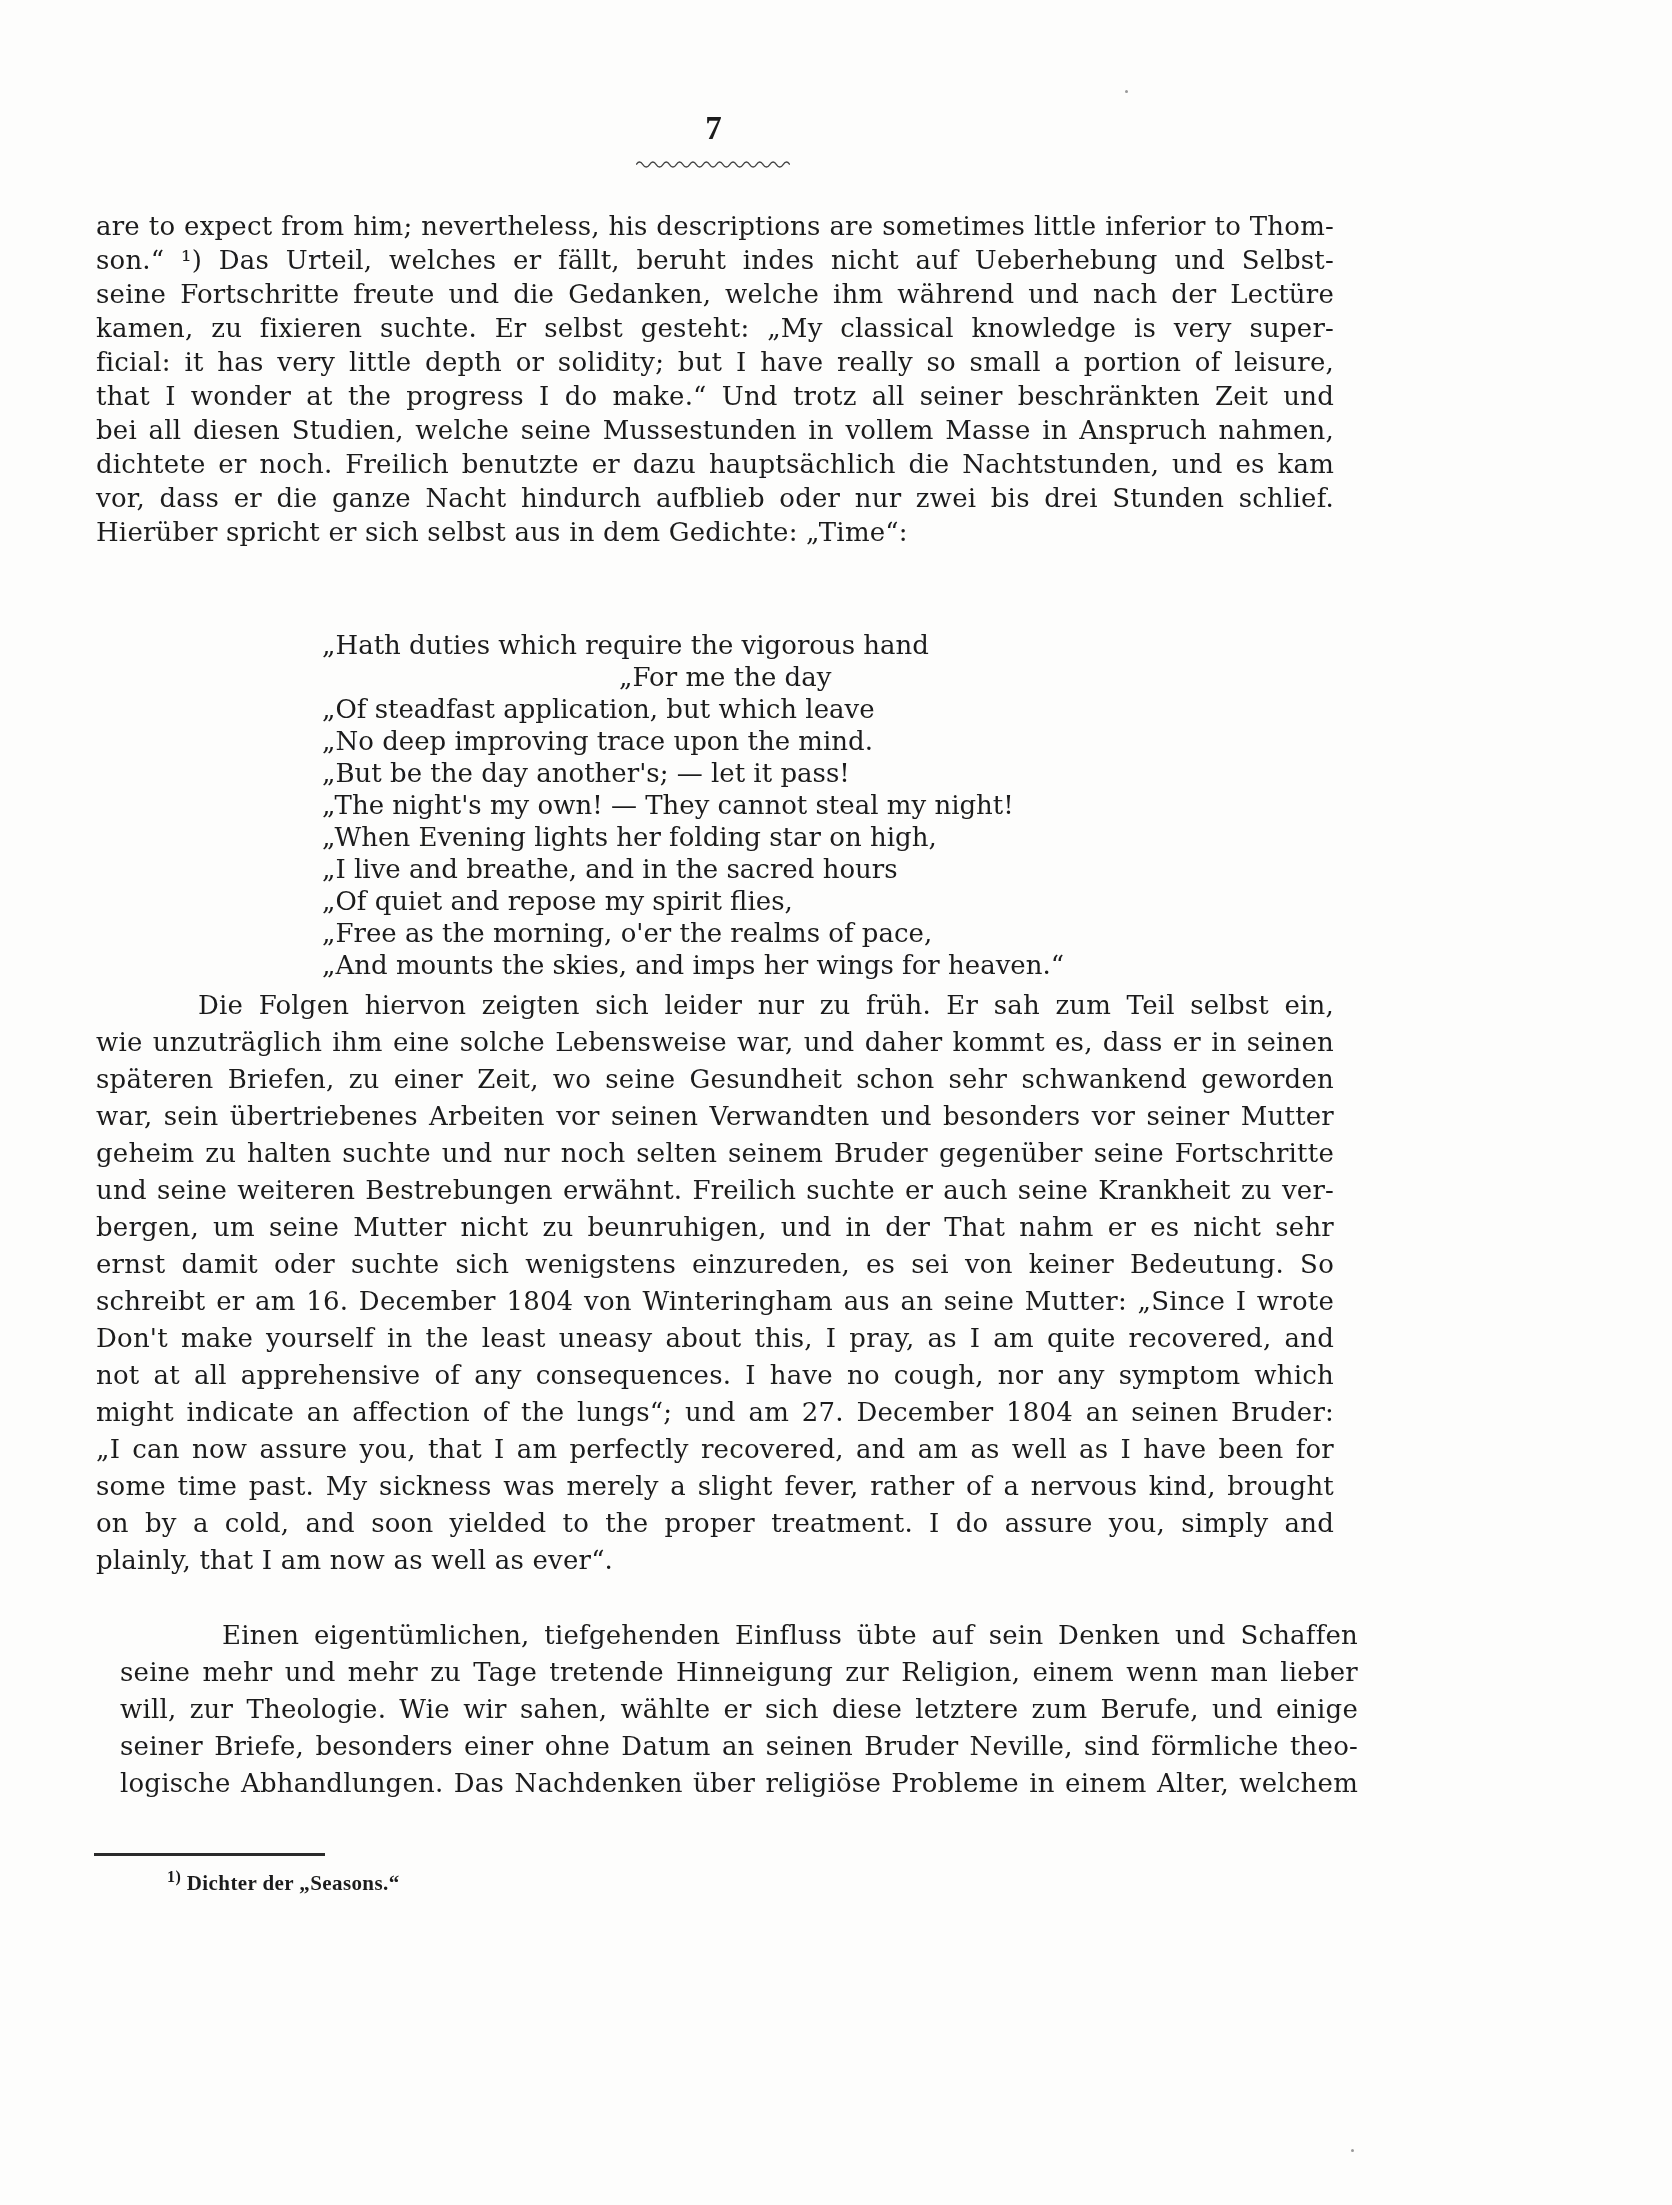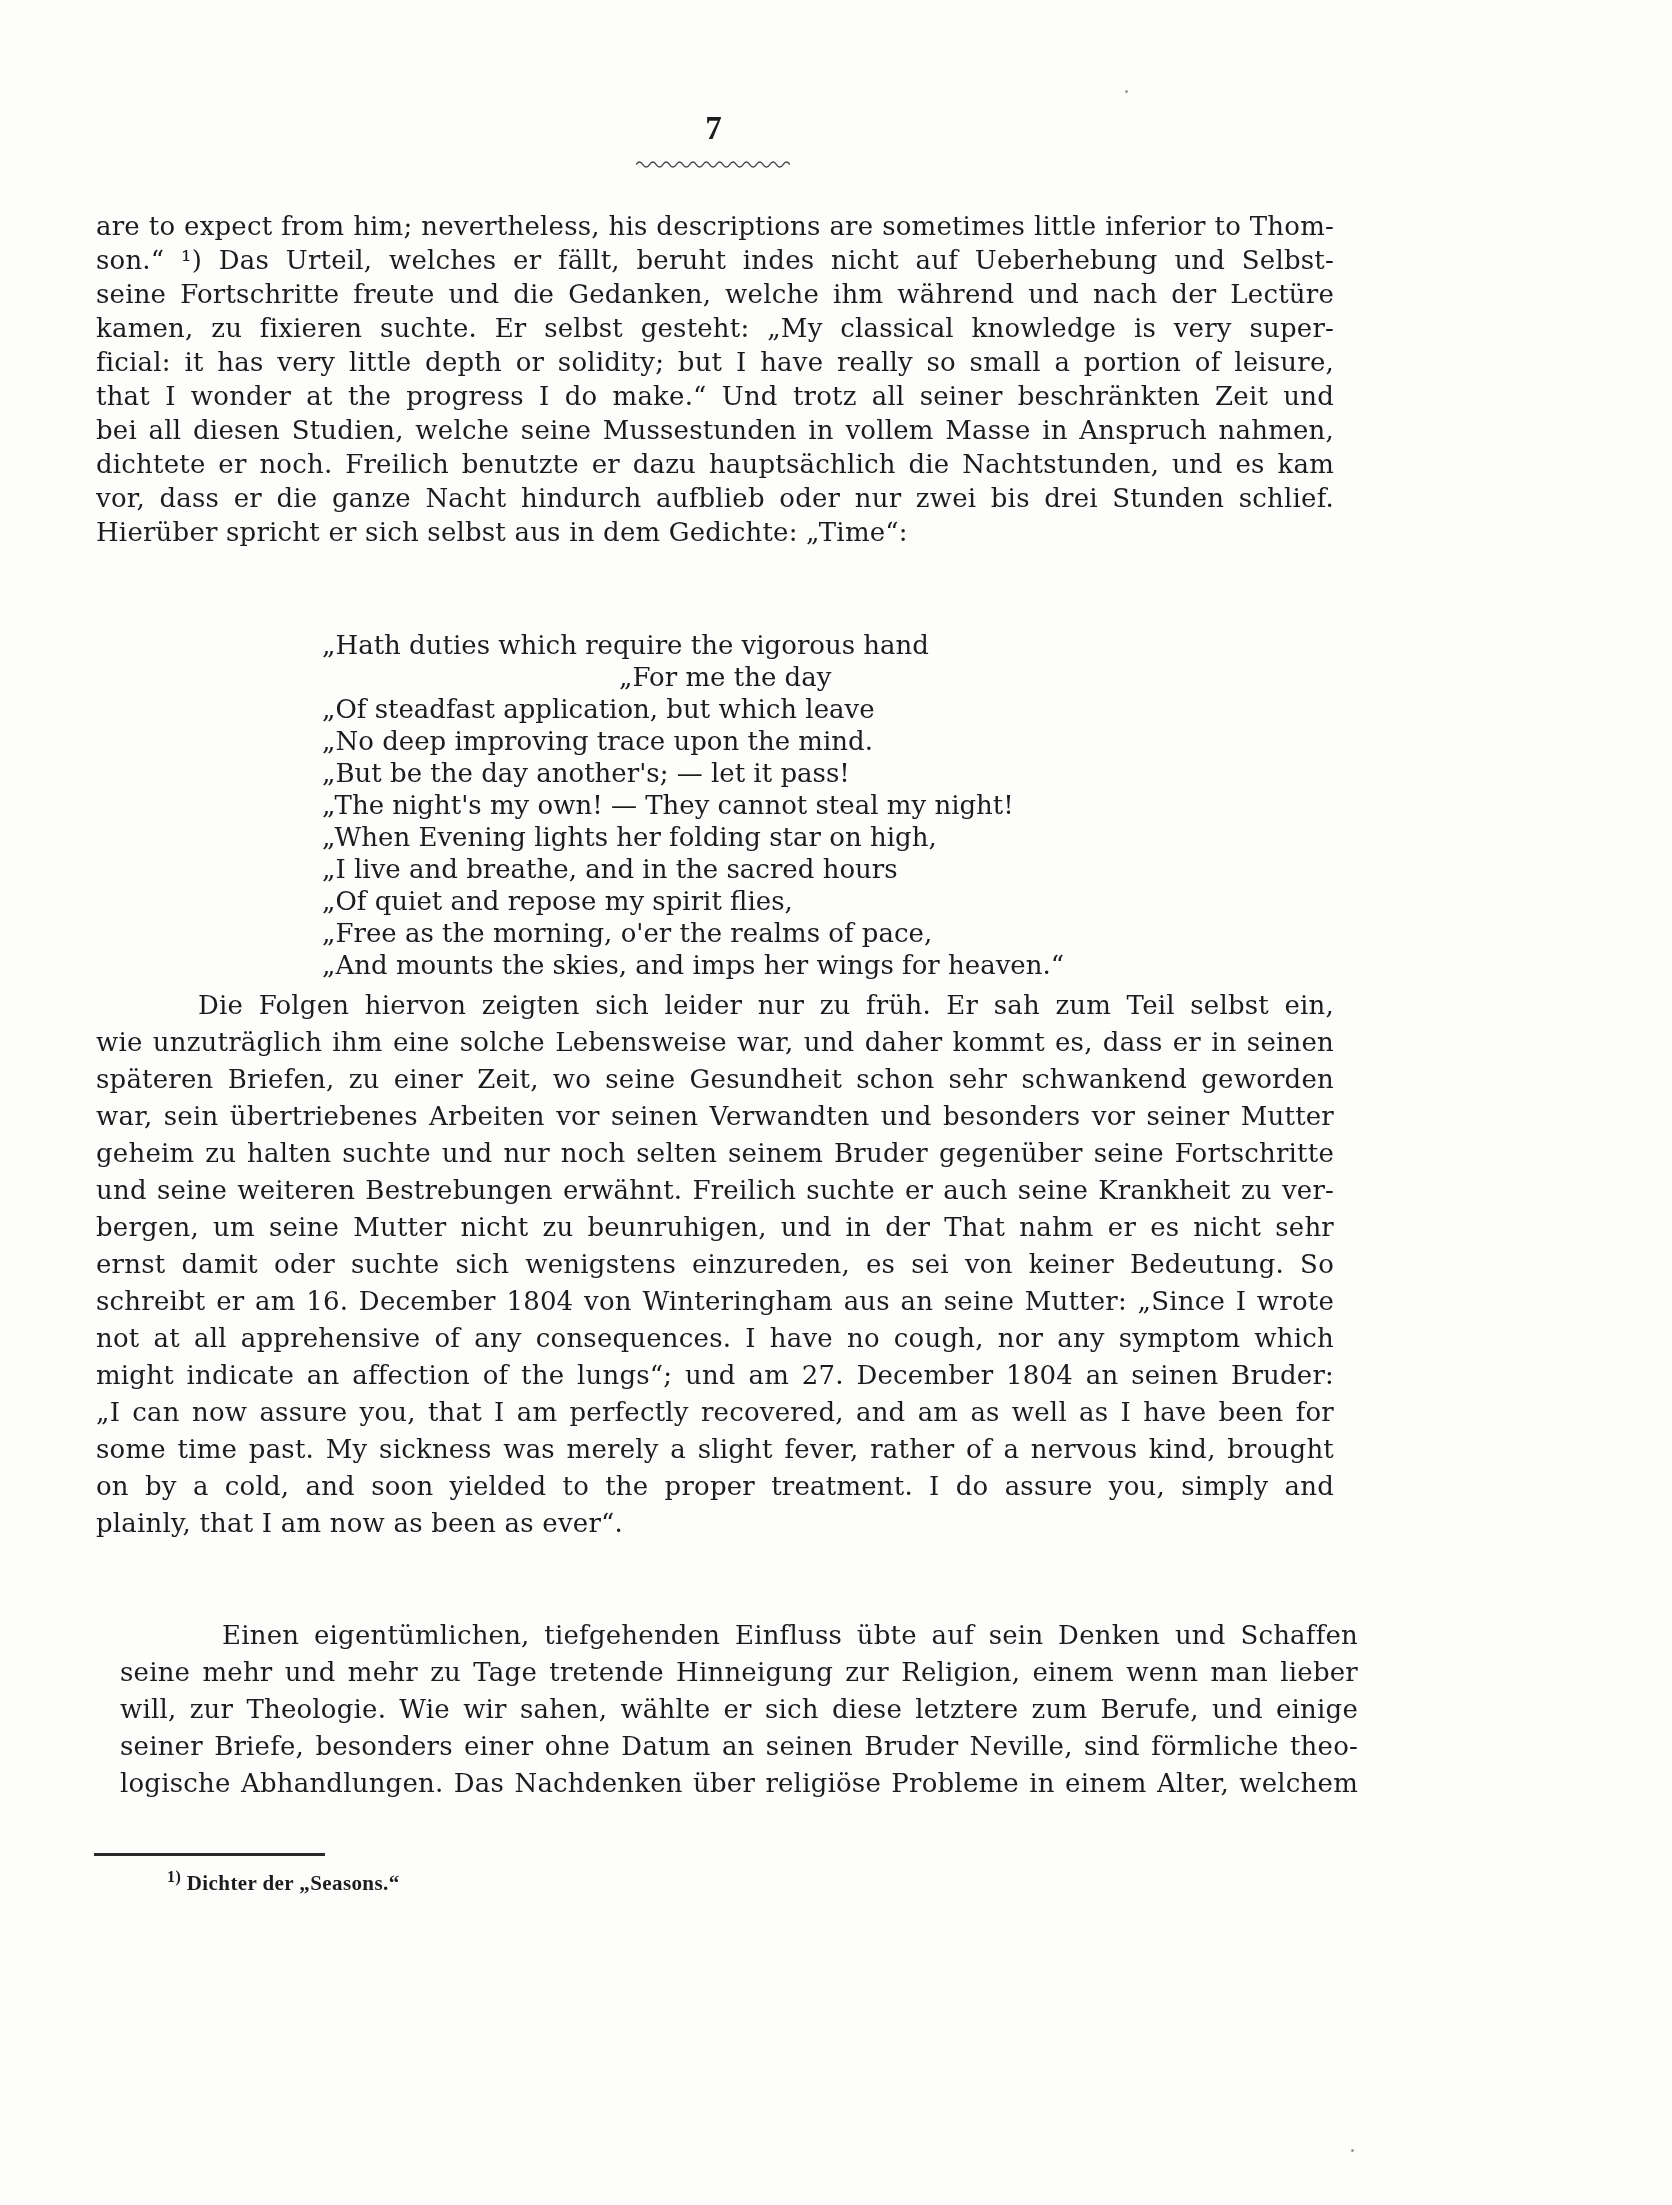--- a/index.html
+++ b/index.html
@@ -79,26 +79,27 @@
 <div class="block" id="para2">
   <span class="line indent">Die Folgen hiervon zeigten sich leider nur zu früh. Er sah zum Teil selbst ein,</span>
   <span class="line">wie unzuträglich ihm eine solche Lebensweise war, und daher kommt es, dass er in seinen</span>
   <span class="line">späteren Briefen, zu einer Zeit, wo seine Gesundheit schon sehr schwankend geworden</span>
   <span class="line">war, sein übertriebenes Arbeiten vor seinen Verwandten und besonders vor seiner Mutter</span>
   <span class="line">geheim zu halten suchte und nur noch selten seinem Bruder gegenüber seine Fortschritte</span>
   <span class="line">und seine weiteren Bestrebungen erwähnt. Freilich suchte er auch seine Krankheit zu ver-</span>
   <span class="line">bergen, um seine Mutter nicht zu beunruhigen, und in der That nahm er es nicht sehr</span>
   <span class="line">ernst damit oder suchte sich wenigstens einzureden, es sei von keiner Bedeutung. So</span>
   <span class="line">schreibt er am 16. December 1804 von Winteringham aus an seine Mutter: „Since I wrote</span>
+  <span class="line">Don't make yourself in the least uneasy about this, I pray, as I am quite recovered, and</span>
   <span class="line">not at all apprehensive of any consequences. I have no cough, nor any symptom which</span>
   <span class="line">might indicate an affection of the lungs“; und am 27. December 1804 an seinen Bruder:</span>
   <span class="line">„I can now assure you, that I am perfectly recovered, and am as well as I have been for</span>
   <span class="line">some time past. My sickness was merely a slight fever, rather of a nervous kind, brought</span>
   <span class="line">on by a cold, and soon yielded to the proper treatment. I do assure you, simply and</span>
-  <span class="line last">plainly, that I am now as been as ever“.</span>
+  <span class="line last">plainly, that I am now as well as ever“.</span>
 </div>
 
 <div class="block" id="para3">
   <span class="line indent">Einen eigentümlichen, tiefgehenden Einfluss übte auf sein Denken und Schaffen</span>
   <span class="line">seine mehr und mehr zu Tage tretende Hinneigung zur Religion, einem wenn man lieber</span>
   <span class="line">will, zur Theologie. Wie wir sahen, wählte er sich diese letztere zum Berufe, und einige</span>
   <span class="line">seiner Briefe, besonders einer ohne Datum an seinen Bruder Neville, sind förmliche theo-</span>
   <span class="line">logische Abhandlungen. Das Nachdenken über religiöse Probleme in einem Alter, welchem</span>
 </div>
 

